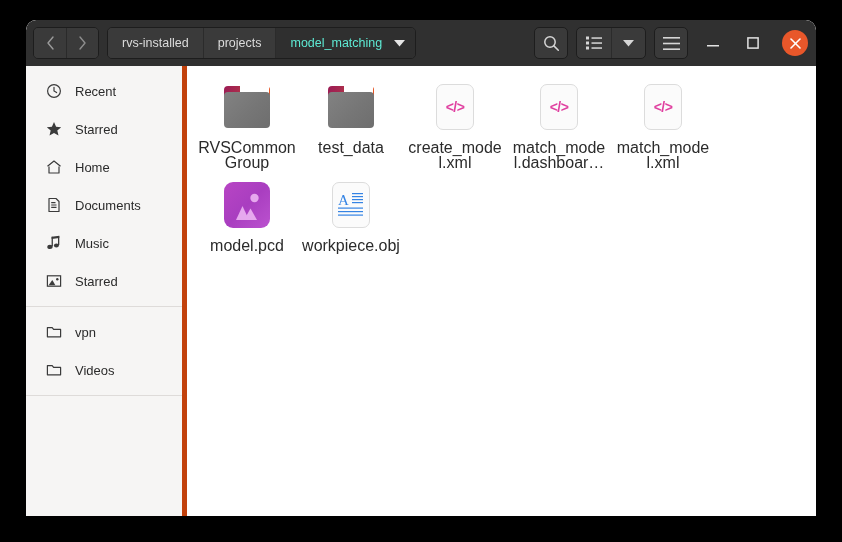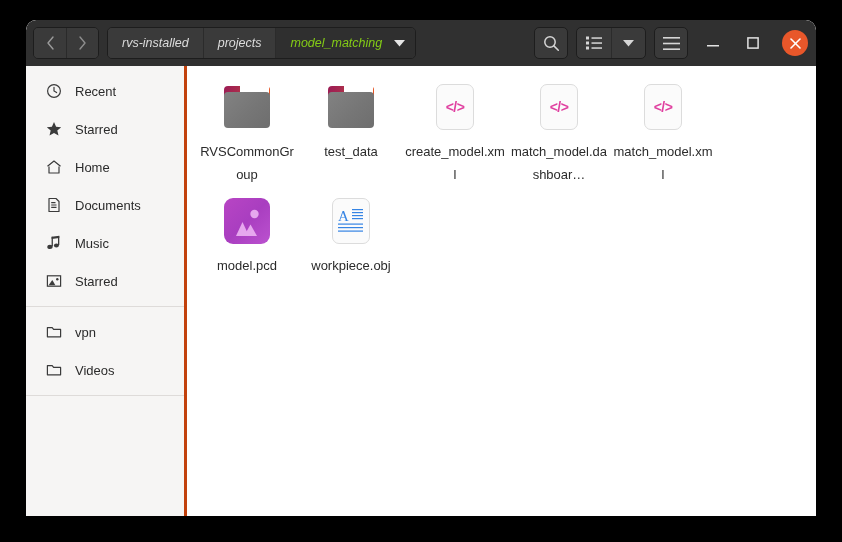--- a/index.html
+++ b/index.html
@@ -29,21 +29,20 @@
   
   .headerbar {
     height: 46px;
     min-height: 46px;
     background: #303030;
     display: flex;
     align-items: center;
     padding: 0 6px 0 7px;
     border-radius: 10px 10px 0 0;
     position: relative;
-    font-style: italic;
   }
 
   
   .navgroup {
     display: flex;
     height: 32px;
     border-radius: 5px;
     overflow: hidden;
     border: 1px solid #1d1d1d;
     background: #383838;
@@ -79,21 +78,21 @@
     padding: 0 14px;
     color: #dcdcdc;
     font-size: 12.5px;
     background: #3a3a3a;
     white-space: nowrap;
     cursor: default;
   }
   .crumb + .crumb { border-left: 1px solid #2b2b2b; justify-content: flex-end; }
   .crumb.active {
     background: #2f2f2f;
-    color: #84cc16;
+    color: #5eead4;
     padding-right: 10px;
   }
   .crumb .caret { margin-left: 12px; display: flex; }
 
   .spacer { flex: 1 1 auto; }
 
   
   .toolbtn {
     width: 34px;
     height: 32px;
@@ -154,21 +153,21 @@
     display: flex;
     min-height: 0;
     background: #ffffff;
   }
 
   
   .sidebar {
     width: 161px;
     min-width: 161px;
     background: #f6f5f4;
-    border-right: 3px solid #c2410c;
+    border-right: 5px solid #c2410c;
     padding-top: 6px;
     overflow: hidden;
   }
   .sbitem {
     display: flex;
     align-items: center;
     height: 38px;
     padding-left: 18px;
     color: #2b2b2b;
     font-size: 13px;
@@ -211,22 +210,22 @@
   .ficon {
     width: 50px;
     height: 50px;
     display: flex;
     align-items: center;
     justify-content: center;
     margin-bottom: 8px;
     position: relative;
   }
   .flabel {
-    font-size: 13px;
-    line-height: 23px;
+    font-size: 16px;
+    line-height: 15px;
     color: #2b2b2b;
     text-align: center;
     width: 100px;
     word-break: break-all;
   }
 
   
   .folder {
     width: 48px;
     height: 44px;

